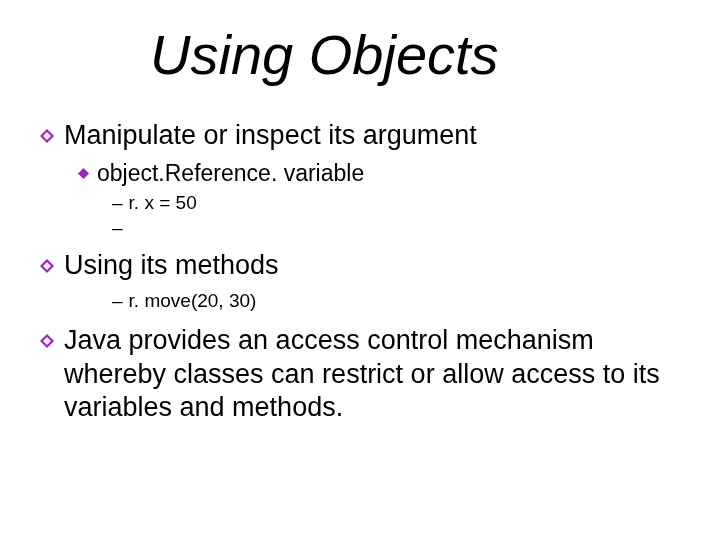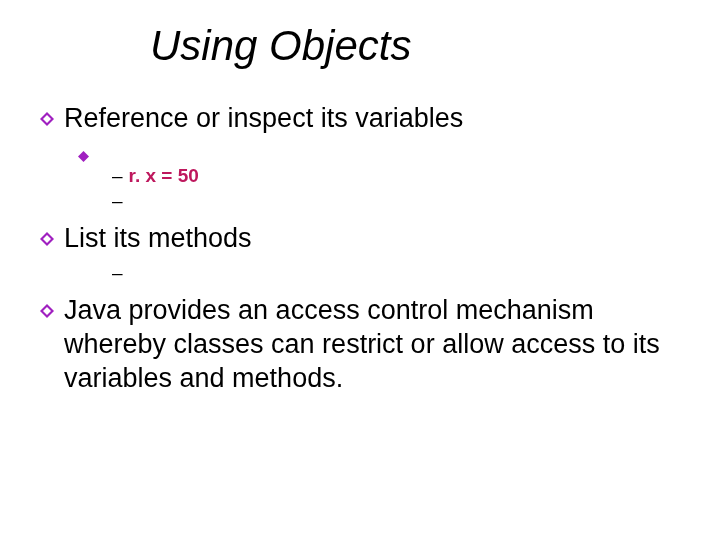--- a/index.html
+++ b/index.html
@@ -5,21 +5,21 @@
   * { margin: 0; padding: 0; box-sizing: border-box; }
   body {
     width: 720px;
     height: 540px;
     background: #ffffff;
     font-family: Arial, Helvetica, sans-serif;
     padding: 22px 40px 20px 40px;
     overflow: hidden;
   }
   .title {
-    font-size: 42px;
+    font-size: 56px;
     font-style: italic;
     color: #000;
     margin-left: 110px;
     margin-bottom: 32px;
     font-weight: normal;
   }
   .level1 {
     display: flex;
     align-items: flex-start;
     margin-bottom: 6px;
@@ -41,23 +41,22 @@
     line-height: 1.3;
   }
   .level3 {
     display: flex;
     align-items: baseline;
     margin-left: 72px;
     margin-bottom: 2px;
   }
   .level3-text {
     font-size: 19px;
-    color: #be185d;
+    color: #000000;
     line-height: 1.3;
-    font-weight: bold;
   }
   .bullet-diamond {
     display: inline-block;
     width: 14px;
     height: 14px;
     flex-shrink: 0;
     margin-right: 10px;
     margin-top: 10px;
   }
   .bullet-diamond svg { display: block; }
@@ -86,50 +85,52 @@
 <h1 class="title">Using Objects</h1>
 
 <div class="block">
   <div class="level1">
     <span class="bullet-diamond">
       <svg viewBox="0 0 14 14">
           <polygon points="7,0 14,7 7,14 0,7" fill="#a020c0"></polygon>
           <polygon points="7,3 11,7 7,11 3,7" fill="#ffffff"></polygon>
         </svg>
     </span>
-    <span class="level1-text">Reference or inspect its variables</span>
+    <span class="level1-text">Manipulate or inspect its argument</span>
   </div>
   <div class="level2">
     <span class="bullet-small-diamond">
       <svg viewBox="0 0 11 11">
           <polygon points="5.5,0 11,5.5 5.5,11 0,5.5" fill="#a020c0"></polygon>
         </svg>
     </span>
+    <span class="level2-text">object.Reference. variable</span>
   </div>
   <div class="level3">
     <span class="bullet-dash">–</span>
     <span class="level3-text">r. x = 50</span>
   </div>
   <div class="level3">
     <span class="bullet-dash">–</span>
   </div>
 </div>
 
 <div class="block">
   <div class="level1">
     <span class="bullet-diamond">
       <svg viewBox="0 0 14 14">
           <polygon points="7,0 14,7 7,14 0,7" fill="#a020c0"></polygon>
           <polygon points="7,3 11,7 7,11 3,7" fill="#ffffff"></polygon>
         </svg>
     </span>
-    <span class="level1-text">List its methods</span>
+    <span class="level1-text">Using its methods</span>
   </div>
   <div class="level3">
     <span class="bullet-dash">–</span>
+    <span class="level3-text">r. move(20, 30)</span>
   </div>
 </div>
 
 <div class="block final">
   <div class="level1">
     <span class="bullet-diamond">
       <svg viewBox="0 0 14 14">
           <polygon points="7,0 14,7 7,14 0,7" fill="#a020c0"></polygon>
           <polygon points="7,3 11,7 7,11 3,7" fill="#ffffff"></polygon>
         </svg>

